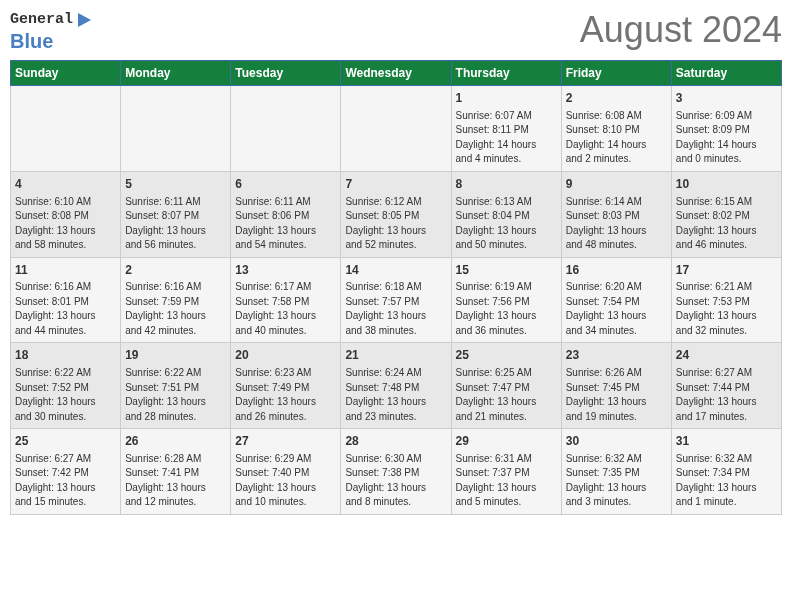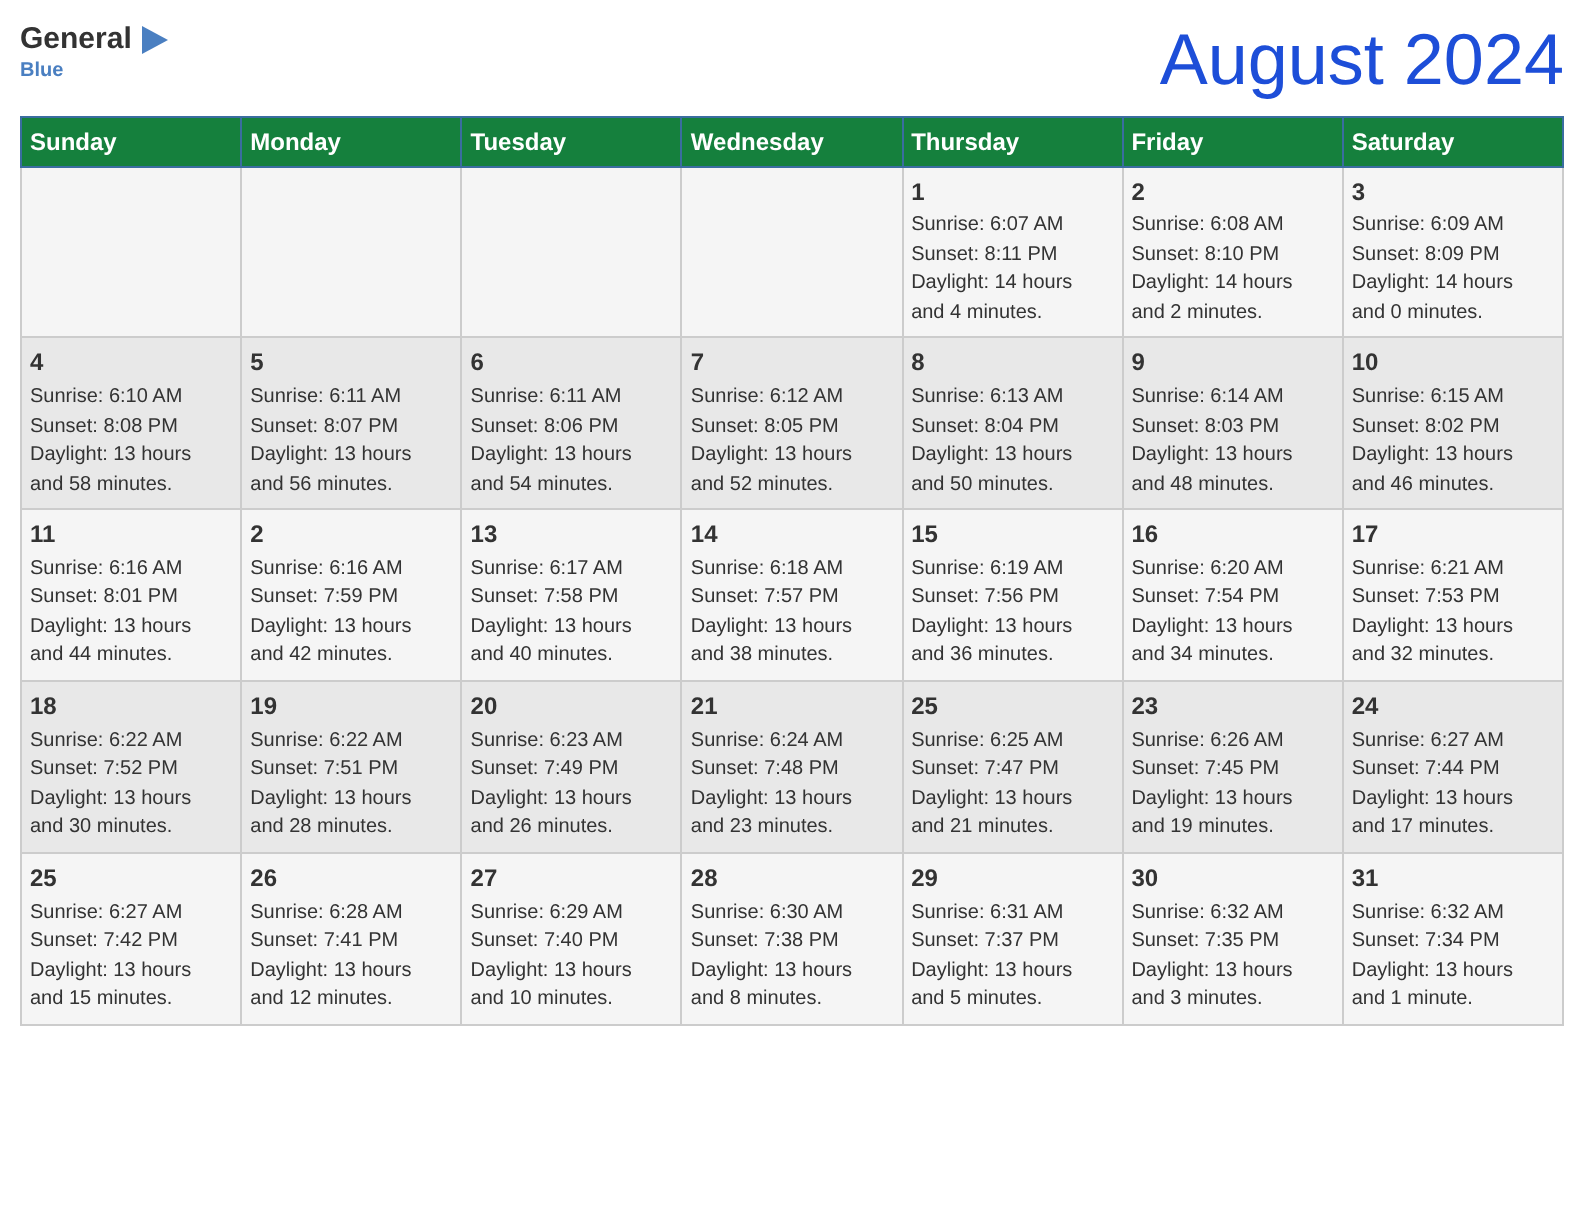--- a/index.html
+++ b/index.html
@@ -20,21 +20,21 @@
       display: flex;
       align-items: center;
       gap: 4px;
     }
     .title-area {
       text-align: right;
     }
     .main-title {
       font-size: 36px;
       font-weight: normal;
-      color: #1d4ed8;
+      color: #737373;
       line-height: 1.1;
     }
     .subtitle {
       font-size: 16px;
       color: #555;
     }
     table {
       width: 100%;
       border-collapse: collapse;
       font-size: 10.5px;
@@ -74,27 +74,27 @@
       font-size: 10px;
       line-height: 1.45;
     }
   </style>
 </head>
 <body>
 
 <div class="header-area">
   <div class="logo">
   <div style="display:flex;flex-direction:column;line-height:1.1;">
-    <div style="display:flex;align-items:center;gap:0;">
+    <div style="display:flex;align-items:center;gap:0;font-family:Liberation Mono, monospace;">
       <span style="font-size:15px;font-weight:bold;color:#333;">General</span>
       <svg width="20" height="20" viewBox="0 0 20 20">
         <polygon points="5,3 18,10 5,17" fill="#4a7fc1"></polygon>
       </svg>
     </div>
-    <span style="font-size:10px;font-weight:bold;color:#4a7fc1;">Blue</span>
+    <span style="font-size:20px;font-weight:bold;color:#4a7fc1;">Blue</span>
   </div>
 </div>
   <div class="title-area">
     <div class="main-title">August 2024</div>
   </div>
 </div>
 
 <table>
   <thead>
     <tr>

